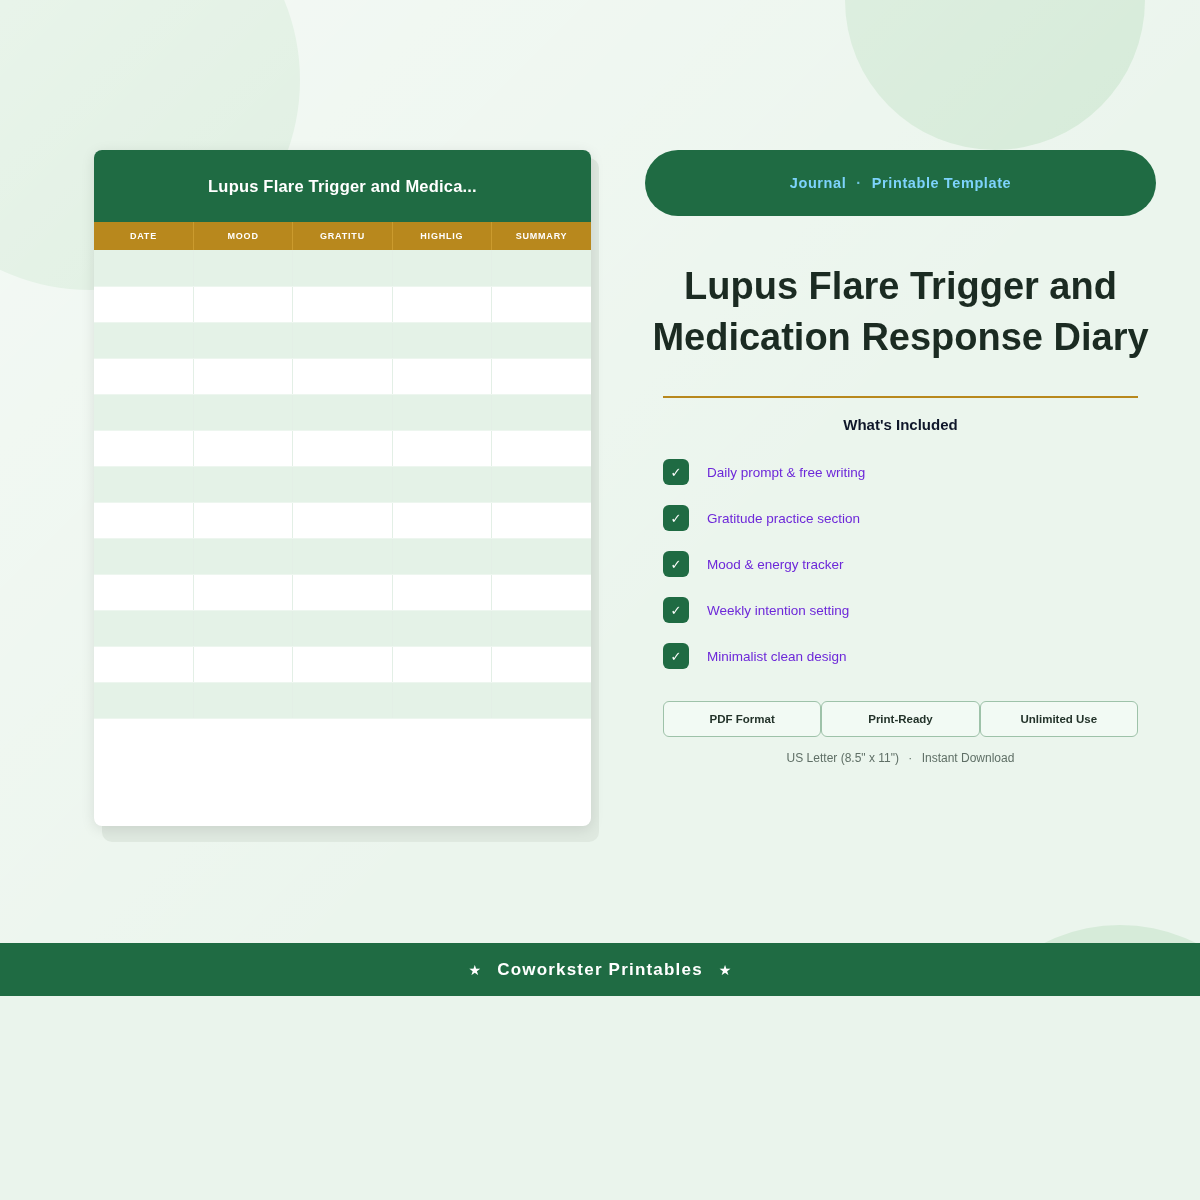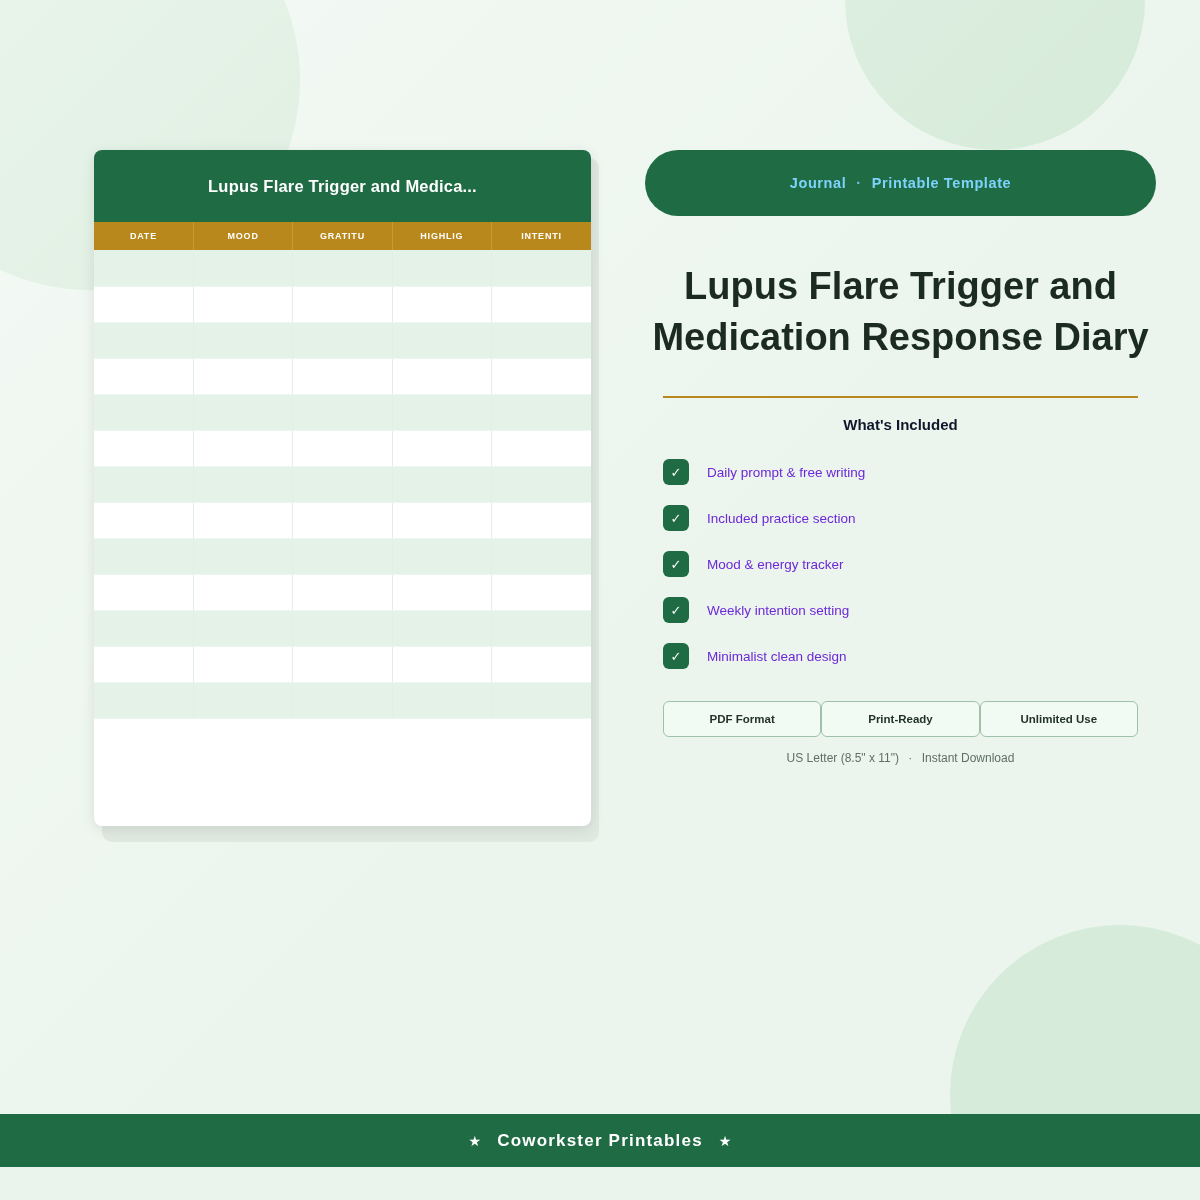--- a/index.html
+++ b/index.html
@@ -6,21 +6,21 @@
   html, body {
     width: 1200px;
     height: 1200px;
     font-family: "Liberation Sans", sans-serif;
     background: #eaf4ec;
     overflow: hidden;
   }
   .page {
     position: relative;
     width: 1200px;
-    height: 1167px;
+    height: 996px;
     background: #ebf5ed;
     overflow: hidden;
   }
   
   .blob { position: absolute; border-radius: 50%; background: #d6ebd9; }
   .blob-tl { width: 420px; height: 420px; left: -120px; top: -130px; }
   .blob-tr { width: 300px; height: 300px; left: 845px; top: -150px; }
   .blob-br { width: 340px; height: 340px; left: 950px; top: 925px; }
   .wash {
     position: absolute; left: 0; top: 0; width: 1200px; height: 1200px;
@@ -243,21 +243,21 @@
       <div class="sheet-header">
         <div class="sheet-title">Lupus Flare Trigger and Medica...</div>
       </div>
       <table class="grid">
         <thead>
           <tr>
             <th>DATE</th>
             <th>MOOD</th>
             <th>GRATITU</th>
             <th>HIGHLIG</th>
-            <th>INTENTI</th>
+            <th>SUMMARY</th>
           </tr>
         </thead>
         <tbody id="grid-body">
             <tr class="even">
               <td></td>
               <td></td>
               <td></td>
               <td></td>
               <td></td>
             </tr>
@@ -363,21 +363,21 @@
 
     <div class="included-title">What's Included</div>
 
     <div class="feature-list" id="feature-list">
         <div class="feature">
           <span class="check">✓</span>
           <span class="feature-text">Daily prompt &amp; free writing</span>
         </div>
         <div class="feature">
           <span class="check">✓</span>
-          <span class="feature-text">Included practice section</span>
+          <span class="feature-text">Gratitude practice section</span>
         </div>
         <div class="feature">
           <span class="check">✓</span>
           <span class="feature-text">Mood &amp; energy tracker</span>
         </div>
         <div class="feature">
           <span class="check">✓</span>
           <span class="feature-text">Weekly intention setting</span>
         </div>
         <div class="feature">

